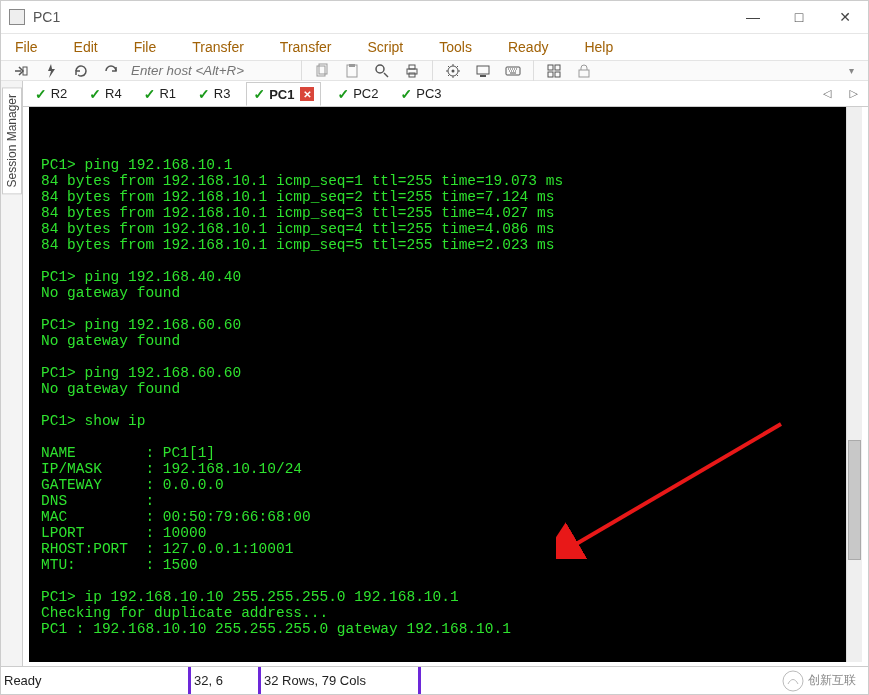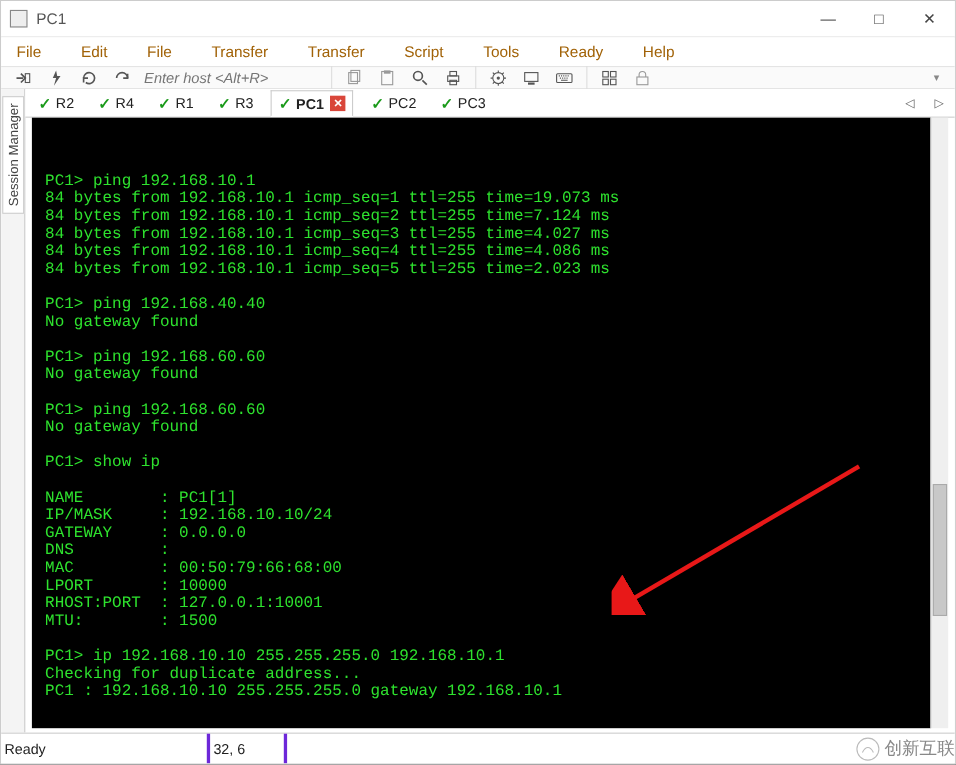--- a/index.html
+++ b/index.html
@@ -217,21 +217,21 @@
     border-right: 3px solid #6d28d9;
   }
   .statusbar .cell.first { width: 190px; }
   .statusbar .cell.telnet { width: 170px; }
   .statusbar .cell.pos { width: 70px; }
   .statusbar .cell.size { width: 160px; }
   .statusbar .cell.term { width: 100px; }
   .statusbar .logo {
     flex:1;
     display:flex; align-items:center; justify-content:flex-end;
-    padding-right:0; color:#888; font-size:16px;
+    padding-right:12px; color:#888; font-size:12px;
   }
 </style>
 </head>
 <body>
 
 <div class="titlebar">
   <span class="app-icon"></span>
   <span class="title">PC1</span>
   <span class="spacer"></span>
   <div class="win-btn">—</div>
@@ -402,20 +402,21 @@
         <div class="thumb"></div>
       </div>
     </div>
 
   </div>
 </div>
 
 <div class="statusbar">
   <div class="cell first">Ready</div>
   <div class="cell pos">32,   6</div>
+  <div class="cell size">32 Rows, 79 Cols</div>
   <div class="logo">
     <svg width="22" height="22" viewBox="0 0 22 22" style="margin-right:4px">
         <circle cx="11" cy="11" r="10" fill="none" stroke="#bbb"></circle>
         <path d="M6 14c3-6 7-6 10 0" stroke="#bbb" fill="none"></path>
       </svg>
     <span>创新互联</span>
   </div>
 </div>
 
 </body></html>

